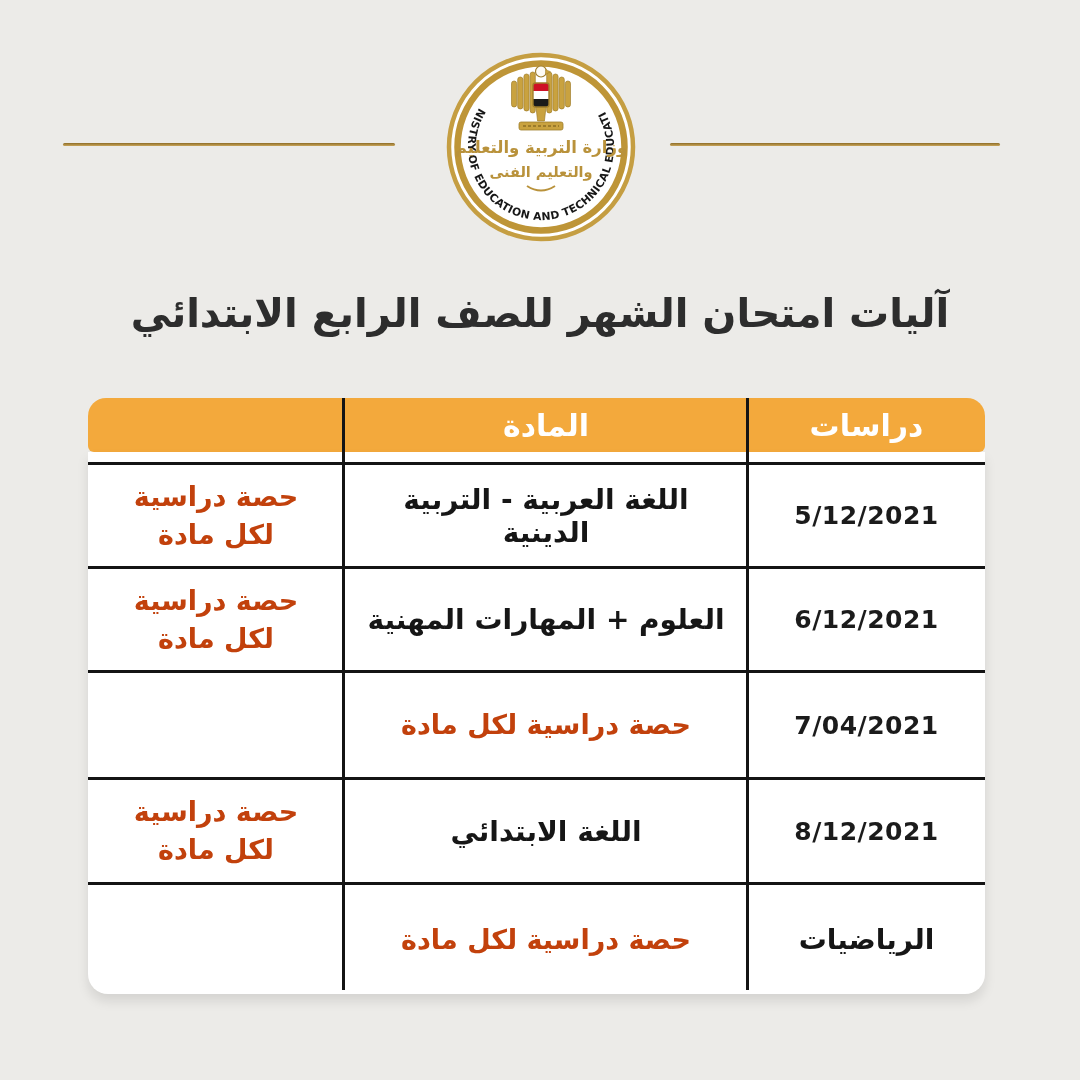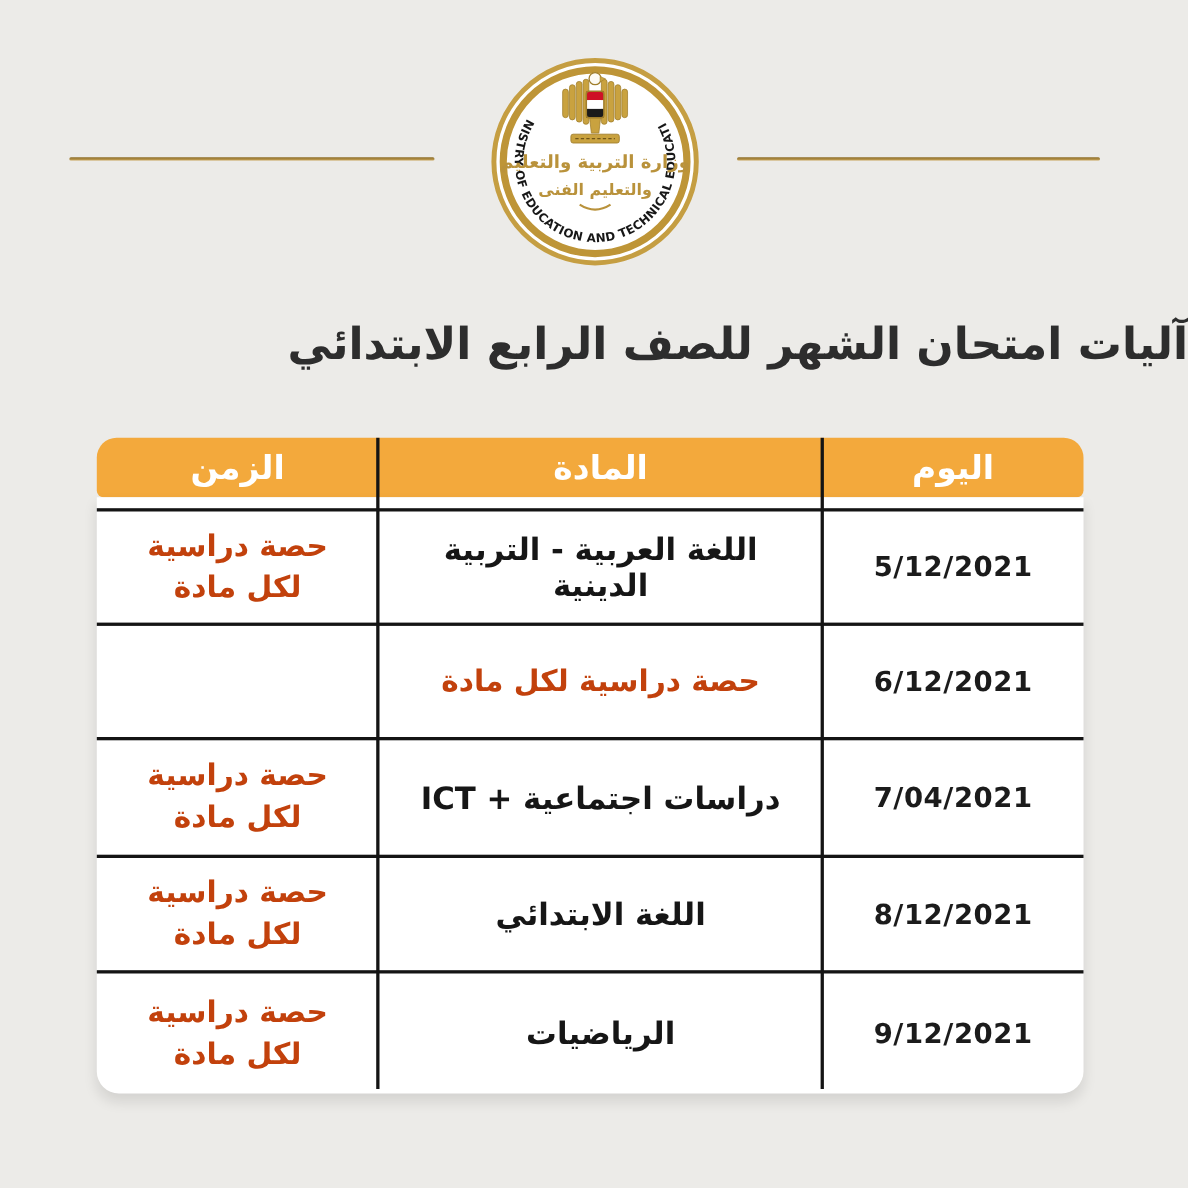--- a/index.html
+++ b/index.html
@@ -18,21 +18,21 @@
     border-radius:2px;
   }
   .rule-left  { left:63px;  width:332px; }
   .rule-right { left:670px; width:330px; }
 
   .logo-wrap { position:absolute; left:441px; top:47px; width:200px; height:200px; }
 
   
   .page-title {
     position:absolute; top:290px; left:0; width:100%;
-    text-align:right; direction:rtl;
+    text-align:center; direction:rtl;
     font-size:40px; font-weight:700; color:#2d2d2d;
     letter-spacing:-0.5px;
   }
 
   
   .schedule {
     position:absolute; left:88px; top:398px; width:897px; height:596px;
     direction:rtl;
   }
   .thead {
@@ -129,47 +129,45 @@
       <text x="100" y="130" text-anchor="middle" font-size="14.5" font-weight="bold" fill="#B9923B" direction="rtl">والتعليم الفنى</text>
       <path d="M86 139 q14 9 28 0" stroke="#B9923B" stroke-width="2" fill="none"></path>
     </svg>
   </div>
 
   <h1 class="page-title">آليات امتحان الشهر للصف الرابع الابتدائي</h1>
 
   <div class="schedule">
 
     <div class="thead">
-      <div>اليوم</div>
+      <div>دراسات</div>
       <div>المادة</div>
-      <div>الزمن</div>
     </div>
 
     <div class="tbody">
       <div class="row">
         <div class="cell-day">5/12/2021</div>
         <div class="cell-subject">اللغة العربية - التربية الدينية</div>
         <div class="cell-time">حصة دراسية لكل مادة</div>
       </div>
       <div class="row">
         <div class="cell-day">6/12/2021</div>
+        <div class="cell-subject">العلوم + المهارات المهنية</div>
         <div class="cell-time">حصة دراسية لكل مادة</div>
       </div>
       <div class="row">
         <div class="cell-day">7/04/2021</div>
-        <div class="cell-subject">دراسات اجتماعية + ICT</div>
         <div class="cell-time">حصة دراسية لكل مادة</div>
       </div>
       <div class="row">
         <div class="cell-day">8/12/2021</div>
         <div class="cell-subject">اللغة الابتدائي</div>
         <div class="cell-time">حصة دراسية لكل مادة</div>
       </div>
       <div class="row">
-        <div class="cell-day">9/12/2021</div>
         <div class="cell-subject">الرياضيات</div>
         <div class="cell-time">حصة دراسية لكل مادة</div>
       </div>
     </div>
 
     <div class="vline vline-1"></div>
     <div class="vline vline-2"></div>
   </div>
 
 </div>

